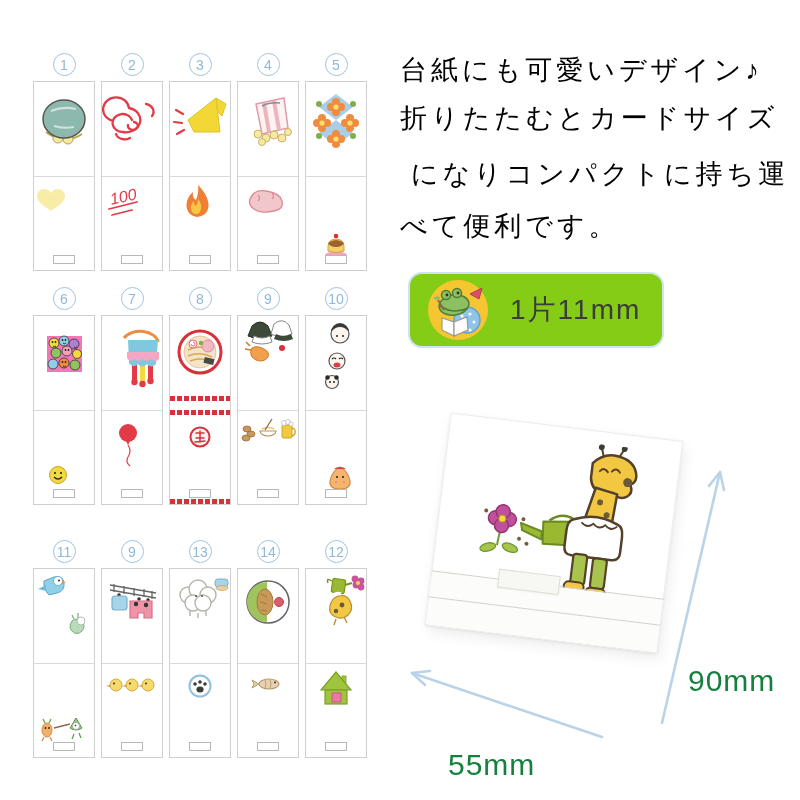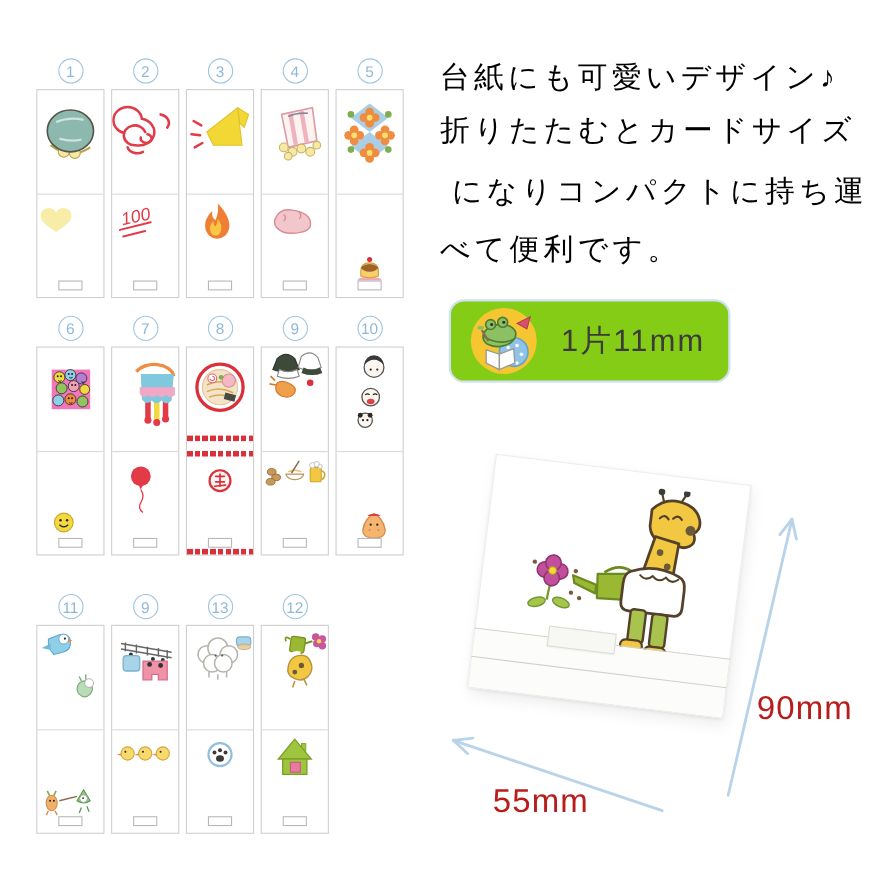--- a/index.html
+++ b/index.html
@@ -33,21 +33,21 @@
   .card{
     position:absolute;left:437px;top:426px;width:232px;height:212px;background:#ffffff;
     border:1px solid #ececea;transform:rotate(7deg);
     box-shadow:3px 6px 14px rgba(0,0,0,0.07),0 1px 3px rgba(0,0,0,0.08);
   }
   .fold-line{position:absolute;left:-1px;right:-1px;height:1px;background:#d2d2cc;}
   .fold1{top:158px;} .fold2{top:184px;}
   .flap-shade{position:absolute;left:0;right:0;top:159px;bottom:0;background:#fcfcfa;}
   .tab{position:absolute;left:66px;top:148px;width:60px;height:17px;background:#f7f7f3;
     border:1px solid #ddddd5;box-shadow:0 1px 2px rgba(0,0,0,0.05);}
-  .dim-label{position:absolute;font-size:30px;letter-spacing:1px;color:#b91c1c;}
+  .dim-label{position:absolute;font-size:30px;letter-spacing:1px;color:#15803d;margin-top:36px;}
   .label-90{left:688px;top:628px;} .label-55{left:448px;top:712px;}
   .arrows{position:absolute;left:0;top:0;pointer-events:none;}
 </style>
 </head>
 <body>
 
 <div class="row row1">
 
   <div class="cell">
     <div class="num">1</div>
@@ -500,20 +500,43 @@
           <ellipse cx="30" cy="25.5" rx="3.6" ry="3" fill="#3a3a3a"></ellipse>
           <circle cx="25" cy="20" r="1.8" fill="#3a3a3a"></circle>
           <circle cx="30" cy="18" r="1.8" fill="#3a3a3a"></circle>
           <circle cx="35" cy="20" r="1.8" fill="#3a3a3a"></circle>
         </svg>
       </div>
       <div class="minilabel"></div>
     </div>
   </div>
 
+  <div class="cell">
+    <div class="num">14</div>
+    <div class="strip">
+      <div class="panel-top">
+        <svg viewBox="0 0 60 93">
+          <circle cx="30" cy="33" r="21" fill="#fff" stroke="#666" stroke-width="1.5"></circle>
+          <path d="M29,13 a20,20 0 0,0 0,40 z" fill="#9fc45e"></path>
+          <ellipse cx="27" cy="33" rx="8" ry="13" fill="#c89a5a" stroke="#a87a3a" stroke-width="1"></ellipse>
+          <path d="M23,25 l6,3 M22,33 l7,2 M23,41 l6,1" stroke="#a87a3a" stroke-width="1"></path>
+          <circle cx="41" cy="33" r="4.5" fill="#d9606a" stroke="#c04050" stroke-width="1"></circle>
+        </svg>
+      </div>
+      <div class="panel-bottom">
+        <svg viewBox="0 0 60 93">
+          <ellipse cx="31" cy="20" rx="10" ry="5" fill="#e8d0b0" stroke="#b09a6a" stroke-width="1.1"></ellipse>
+          <polygon points="21,20 14,16 16,20 14,24" fill="#e8d0b0" stroke="#b09a6a" stroke-width="1"></polygon>
+          <circle cx="37" cy="18.5" r="1" fill="#333"></circle>
+          <path d="M27,16 q2,4 0,8 M32,16 q2,4 0,8" stroke="#b09a6a" stroke-width="0.9" fill="none"></path>
+        </svg>
+      </div>
+      <div class="minilabel"></div>
+    </div>
+  </div>
 
   <div class="cell">
     <div class="num">12</div>
     <div class="strip">
       <div class="panel-top">
         <svg viewBox="0 0 60 93">
           <rect x="26" y="10" width="13" height="14" rx="2" fill="#9ab832" stroke="#7a9420" stroke-width="1.2" transform="rotate(8 32 17)"></rect>
           <path d="M26,12 q-6,-4 -4,2" stroke="#7a9420" stroke-width="1.5" fill="none"></path>
           <line x1="39" y1="16" x2="46" y2="14" stroke="#7a9420" stroke-width="2"></line>
           <g fill="#c9559f">

